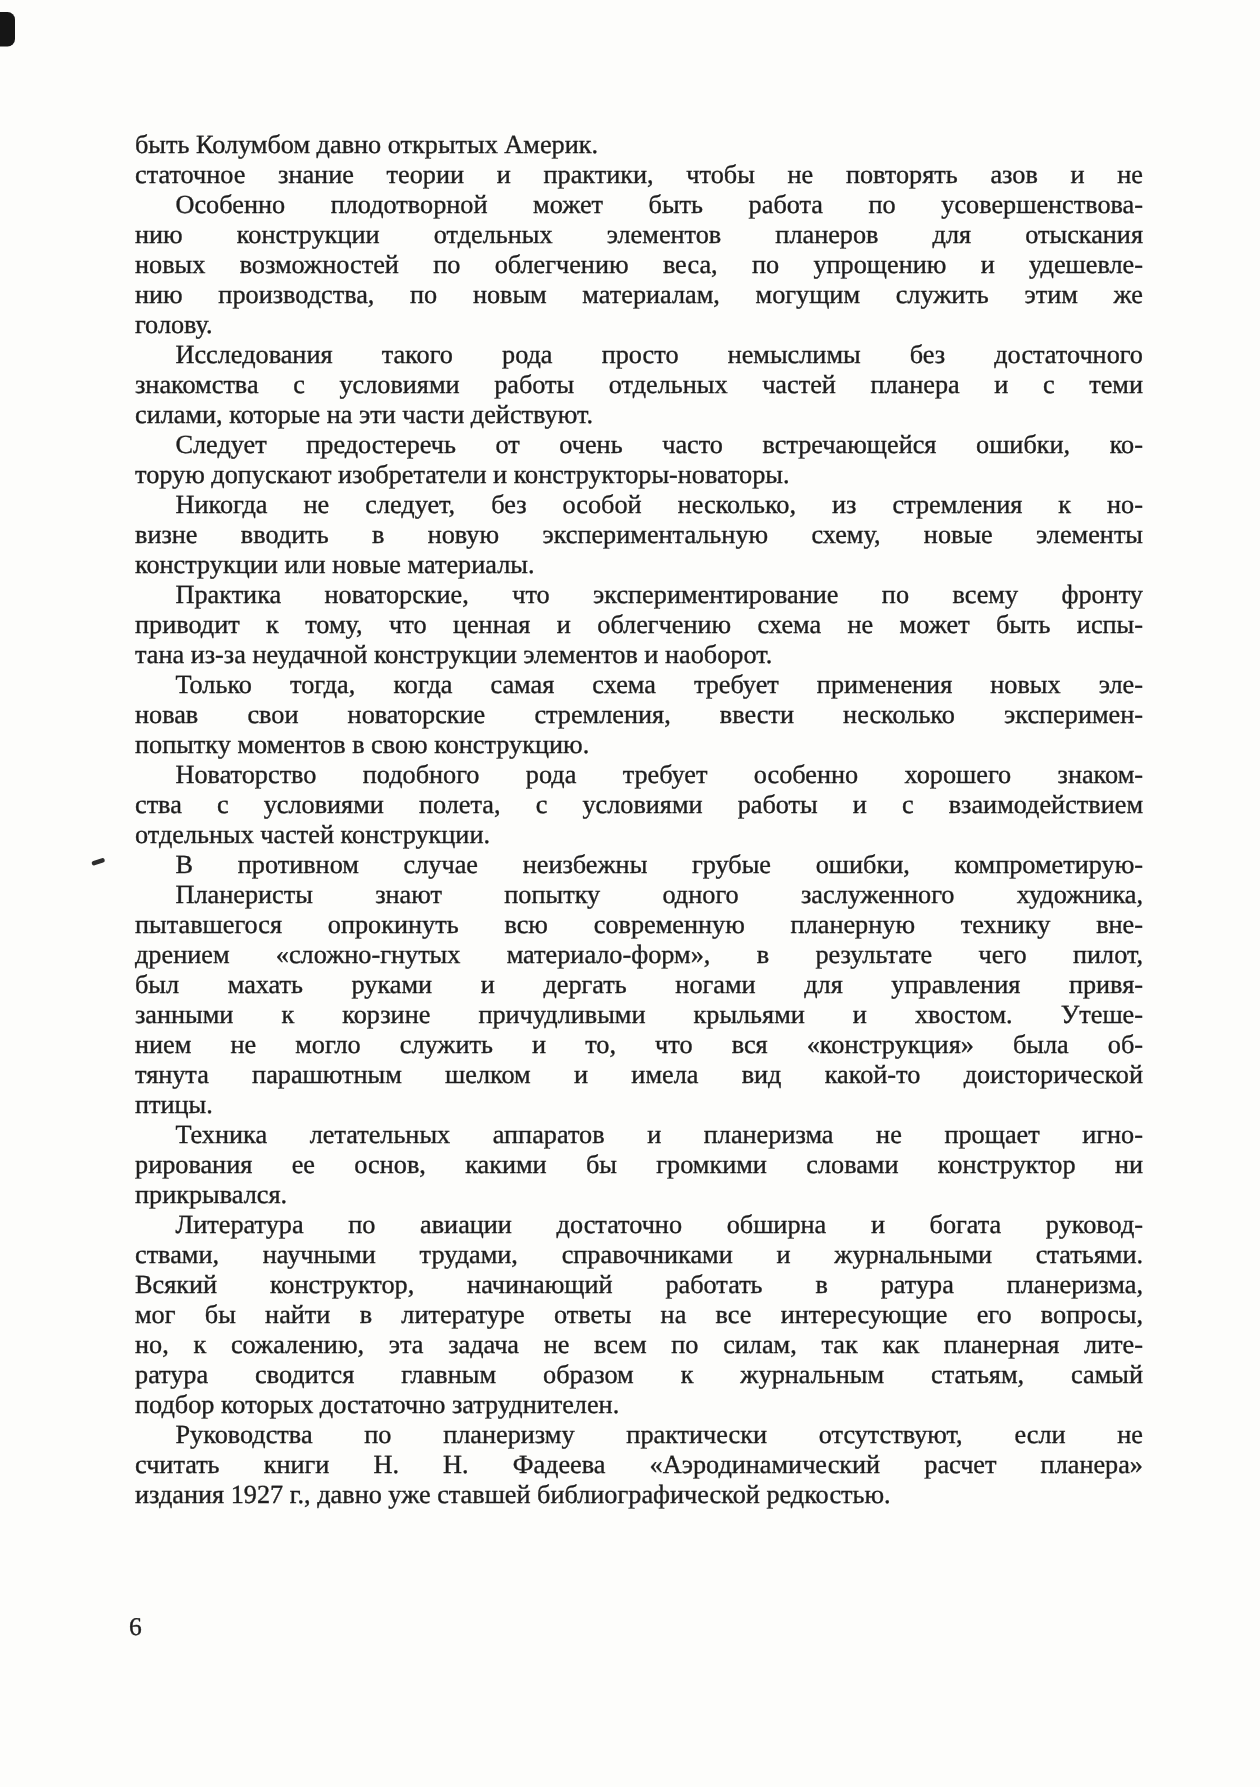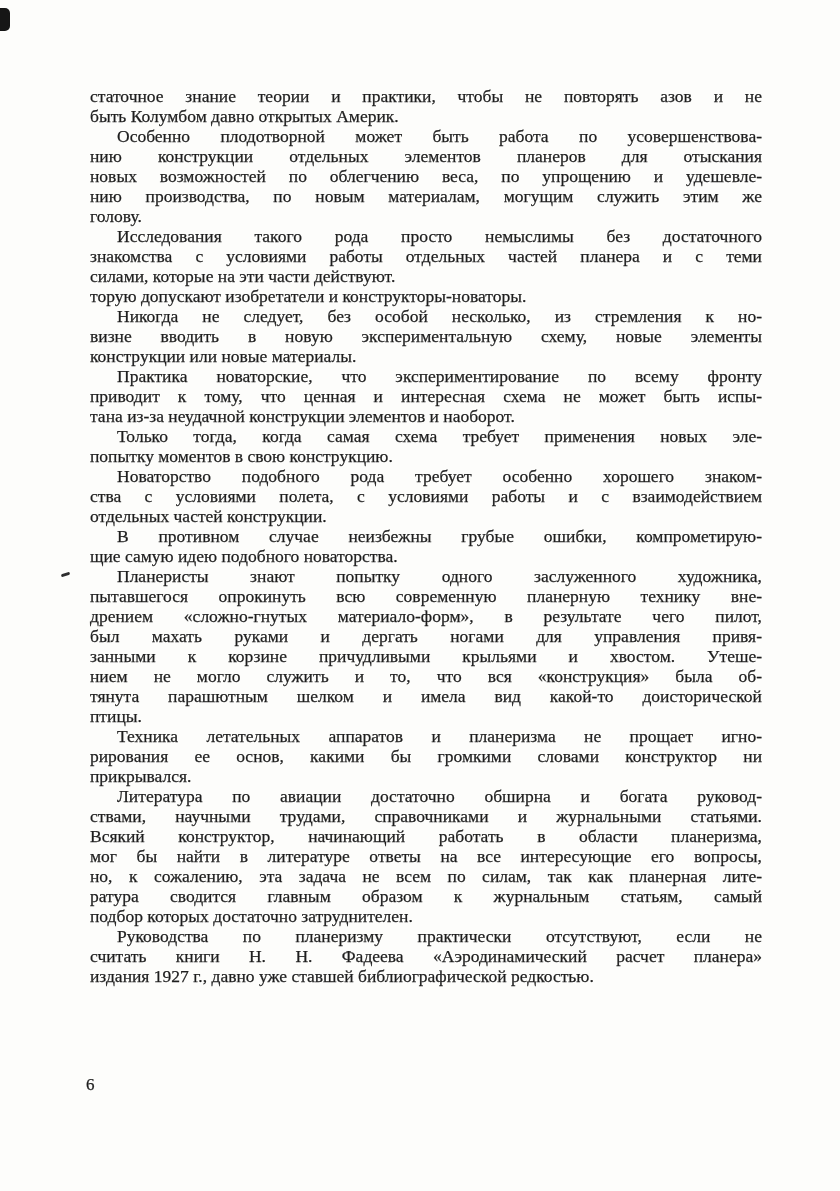--- a/index.html
+++ b/index.html
@@ -72,80 +72,81 @@
 </head>
 <body>
 
 <div class="scan-page">
   <div class="corner-mark"></div>
   <div class="margin-tick"></div>
 
   <main class="text-block">
 
   <div class="paragraph">
+        <div class="line last">быть Колумбом давно открытых Америк.</div>
         <div class="line">статочное знание теории и практики, чтобы не повторять азов и не</div>
-        <div class="line last">быть Колумбом давно открытых Америк.</div>
       </div>
       <div class="paragraph">
         <div class="line indent">Особенно плодотворной может быть работа по усовершенствова-</div>
         <div class="line">нию конструкции отдельных элементов планеров для отыскания</div>
         <div class="line">новых возможностей по облегчению веса, по упрощению и удешевле-</div>
         <div class="line">нию производства, по новым материалам, могущим служить этим же</div>
         <div class="line last">голову.</div>
       </div>
       <div class="paragraph">
         <div class="line indent">Исследования такого рода просто немыслимы без достаточного</div>
         <div class="line">знакомства с условиями работы отдельных частей планера и с теми</div>
         <div class="line last">силами, которые на эти части действуют.</div>
       </div>
       <div class="paragraph">
+        <div class="line indent">Следует предостеречь от очень часто встречающейся ошибки, ко-</div>
         <div class="line last">торую допускают изобретатели и конструкторы-новаторы.</div>
       </div>
       <div class="paragraph">
         <div class="line indent">Никогда не следует, без особой несколько, из стремления к но-</div>
         <div class="line">визне вводить в новую экспериментальную схему, новые элементы</div>
         <div class="line last">конструкции или новые материалы.</div>
       </div>
       <div class="paragraph">
         <div class="line indent">Практика новаторские, что экспериментирование по всему фронту</div>
-        <div class="line">приводит к тому, что ценная и интересная схема не может быть испы-</div>
+        <div class="line">приводит к тому, что ценная и облегчению схема не может быть испы-</div>
         <div class="line last">тана из-за неудачной конструкции элементов и наоборот.</div>
       </div>
       <div class="paragraph">
         <div class="line indent">Только тогда, когда самая схема требует применения новых эле-</div>
+        <div class="line">новав свои новаторские стремления, ввести несколько эксперимен-</div>
         <div class="line last">попытку моментов в свою конструкцию.</div>
       </div>
       <div class="paragraph">
         <div class="line indent">Новаторство подобного рода требует особенно хорошего знаком-</div>
         <div class="line">ства с условиями полета, с условиями работы и с взаимодействием</div>
         <div class="line last">отдельных частей конструкции.</div>
       </div>
       <div class="paragraph">
         <div class="line indent">В противном случае неизбежны грубые ошибки, компрометирую-</div>
-        <div class="line last">щие самую идею подобного новаторства.</div>
       </div>
       <div class="paragraph">
         <div class="line indent">Планеристы знают попытку одного заслуженного художника,</div>
         <div class="line">пытавшегося опрокинуть всю современную планерную технику вне-</div>
         <div class="line">дрением «сложно-гнутых материало-форм», в результате чего пилот,</div>
         <div class="line">был махать руками и дергать ногами для управления привя-</div>
         <div class="line">занными к корзине причудливыми крыльями и хвостом. Утеше-</div>
         <div class="line">нием не могло служить и то, что вся «конструкция» была об-</div>
         <div class="line">тянута парашютным шелком и имела вид какой-то доисторической</div>
         <div class="line last">птицы.</div>
       </div>
       <div class="paragraph">
         <div class="line indent">Техника летательных аппаратов и планеризма не прощает игно-</div>
         <div class="line">рирования ее основ, какими бы громкими словами конструктор ни</div>
         <div class="line last">прикрывался.</div>
       </div>
       <div class="paragraph">
         <div class="line indent">Литература по авиации достаточно обширна и богата руковод-</div>
         <div class="line">ствами, научными трудами, справочниками и журнальными статьями.</div>
-        <div class="line">Всякий конструктор, начинающий работать в области планеризма,</div>
+        <div class="line">Всякий конструктор, начинающий работать в ратура планеризма,</div>
         <div class="line">мог бы найти в литературе ответы на все интересующие его вопросы,</div>
         <div class="line">но, к сожалению, эта задача не всем по силам, так как планерная лите-</div>
         <div class="line">ратура сводится главным образом к журнальным статьям, самый</div>
         <div class="line last">подбор которых достаточно затруднителен.</div>
       </div>
       <div class="paragraph">
         <div class="line indent">Руководства по планеризму практически отсутствуют, если не</div>
         <div class="line">считать книги Н. Н. Фадеева «Аэродинамический расчет планера»</div>
         <div class="line last">издания 1927 г., давно уже ставшей библиографической редкостью.</div>
       </div>

